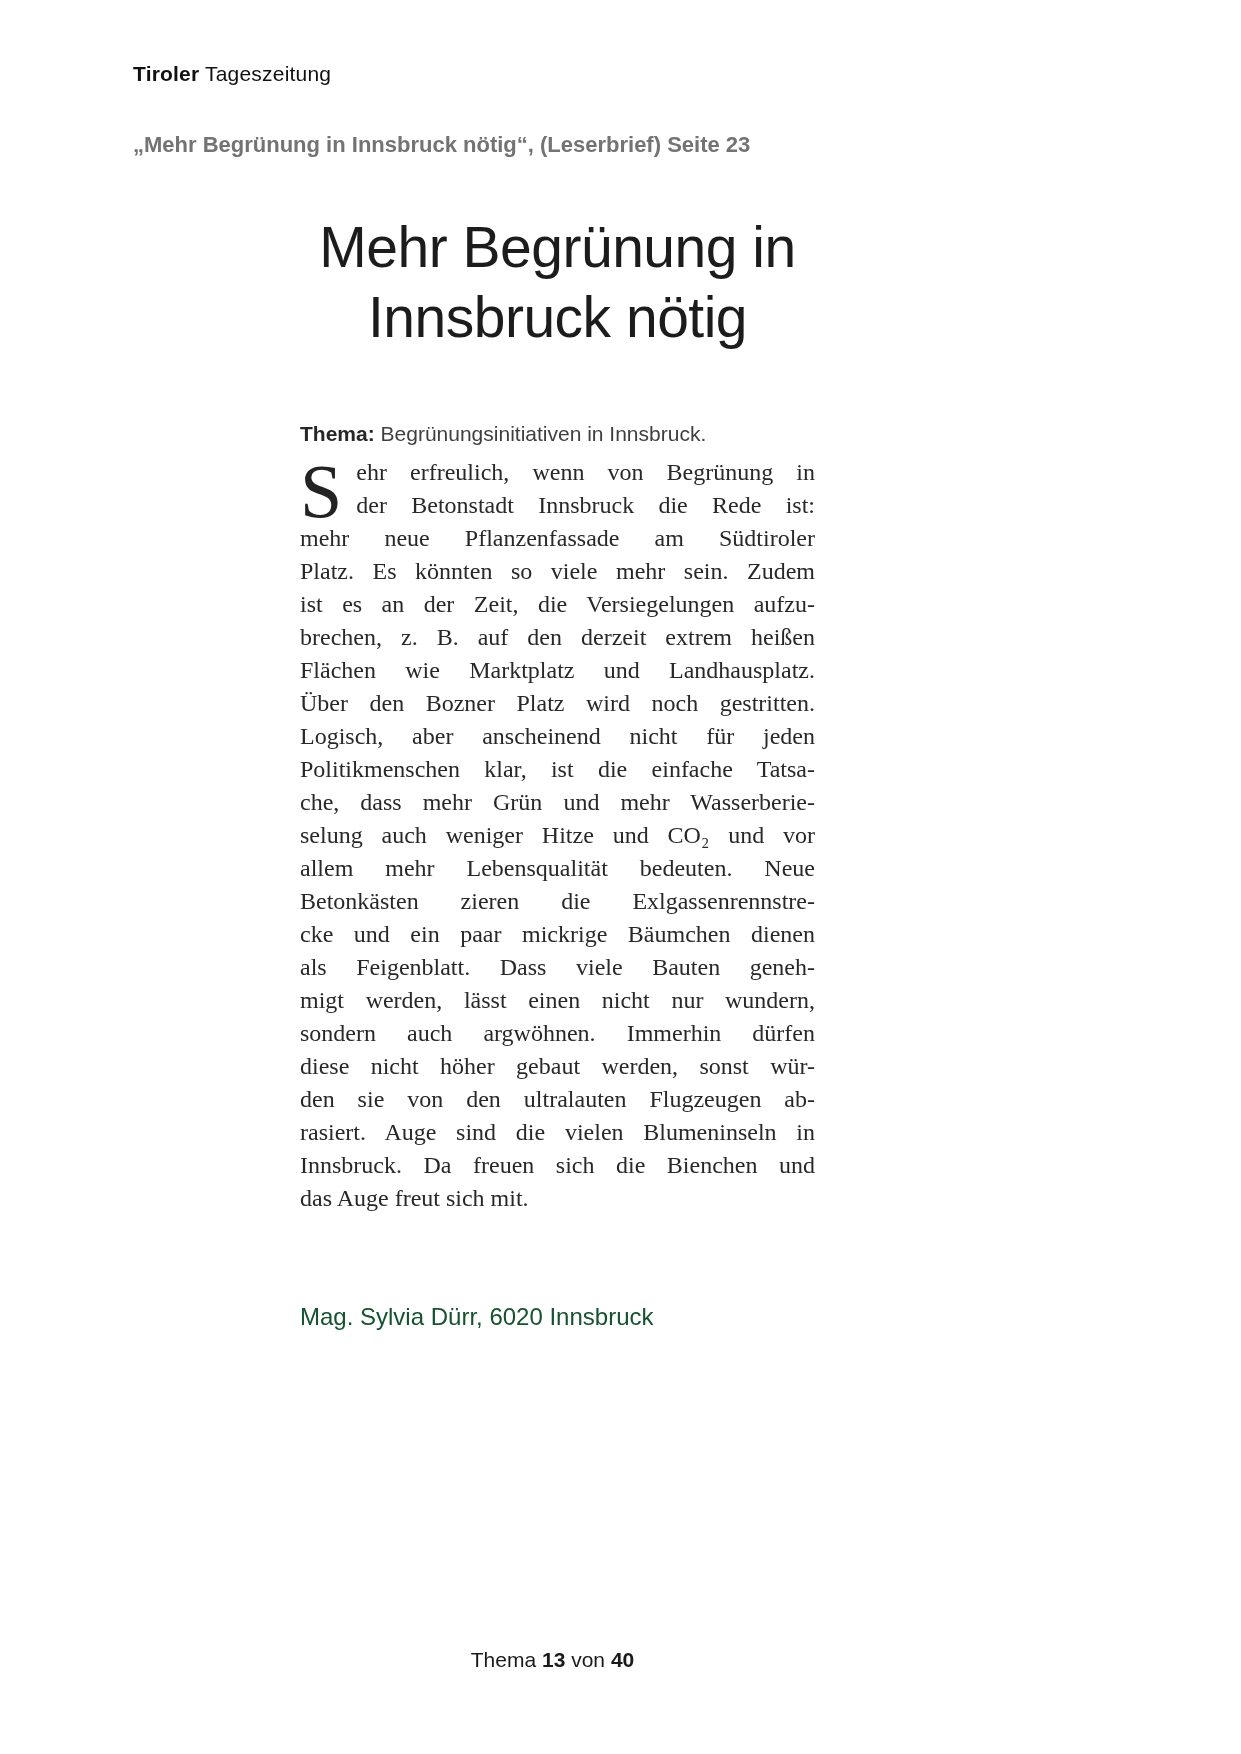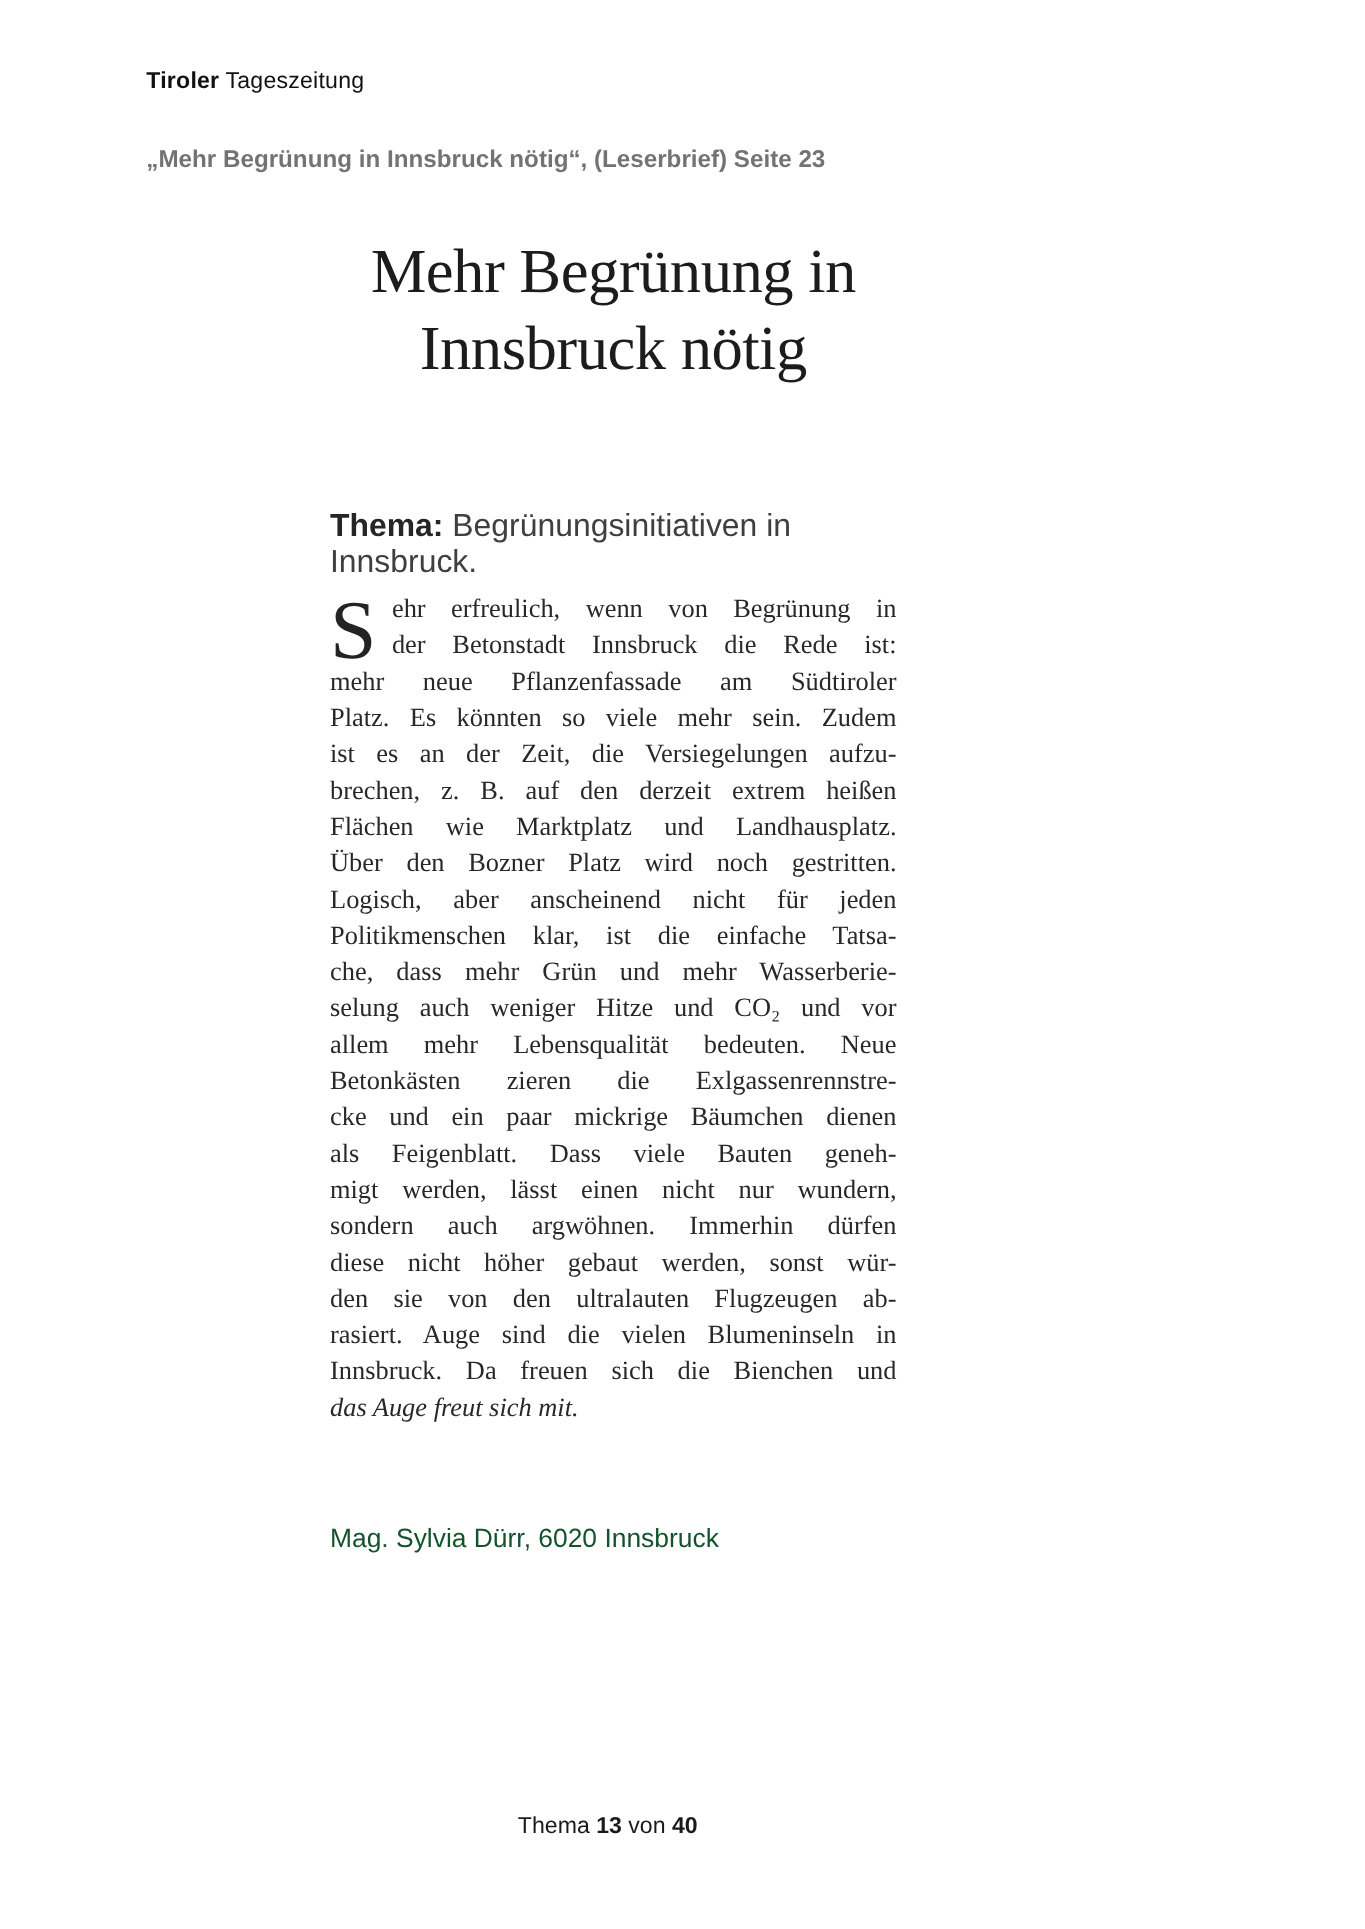--- a/index.html
+++ b/index.html
@@ -30,29 +30,29 @@
     color: #737373;
   }
   .article {
     position: absolute;
     left: 300px;
     top: 212px;
     width: 515px;
   }
   .headline {
     text-align: center;
-    font-family: Liberation Serif, serif;
+    font-family: Liberation Sans, sans-serif;
     font-size: 57px;
     line-height: 70px;
     color: #1c1c1c;
     letter-spacing: -0.5px;
   }
   .topic-line {
-    margin-top: 110px;
-    font-size: 29px;
+    margin-top: 70px;
+    font-size: 21px;
     color: #3f3f3f;
   }
   .topic-line .topic-label { font-weight: bold; color: #262626; }
   .body {
     margin-top: 10px;
     font-family: "Liberation Serif", "DejaVu Serif", serif;
     font-size: 24px;
     line-height: 33px;
     color: #282828;
   }
@@ -62,21 +62,21 @@
     font-size: 76px;
     line-height: 62px;
     height: 62px;
     margin: 4px 14px 0 0;
     color: #232323;
   }
   .body-line {
     text-align: justify;
     text-align-last: justify;
   }
-  .body-line:last-child { text-align-last: left; font-style: italic; }
+  .body-line:last-child { text-align-last: left; }
   .signature {
     margin-top: 88px;
     font-size: 24px;
     color: #14532d;
   }
   .footer {
     position: absolute;
     left: 0;
     top: 1648px;
     width: 1105px;

